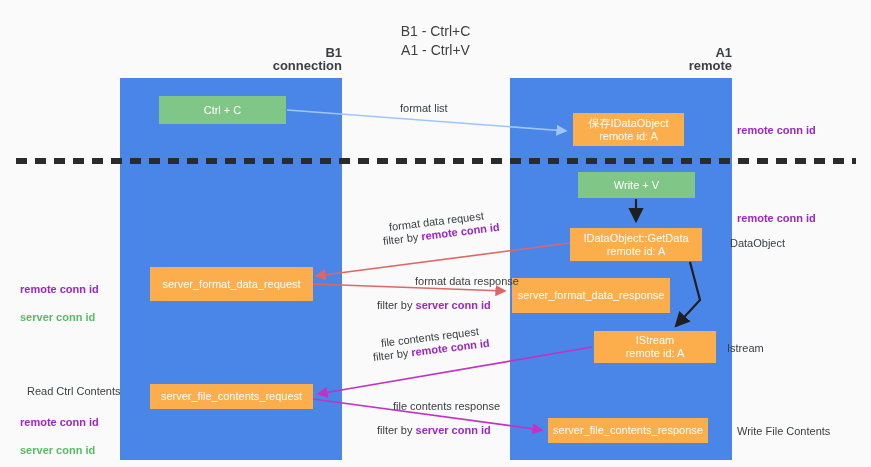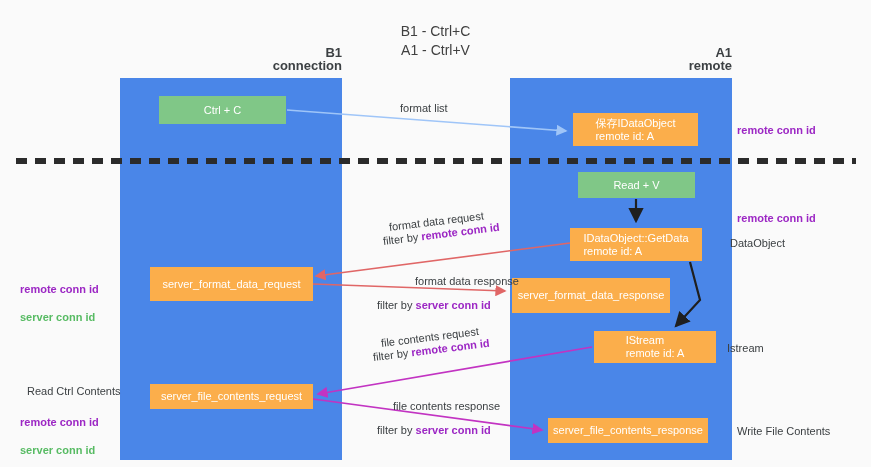--- a/index.html
+++ b/index.html
@@ -58,31 +58,32 @@
   }
 
   
   .node {
     position: absolute;
     box-sizing: border-box;
     display: flex;
     flex-direction: column;
     align-items: center;
     justify-content: center;
+    text-align: center;
     color: #ffffff;
     font-size: 11px;
     line-height: 13px;
     white-space: pre-line;
     padding: 2px 4px;
   }
   .node.green  { background: #80c787; }
   .node.orange { background: #fbae4b; }
 
   #n-ctrlc  { left: 159px; top: 96px;  width: 127px; height: 28px; }
-  #n-dataobj{ left: 573px; top: 113px; width: 125px; height: 33px; }
+  #n-dataobj{ left: 573px; top: 113px; width: 111px; height: 33px; }
   #n-ctrlv  { left: 578px; top: 172px; width: 117px; height: 26px; }
   #n-getdata{ left: 570px; top: 228px; width: 132px; height: 33px; }
   #n-sfdreq { left: 150px; top: 267px; width: 163px; height: 34px; }
   #n-sfdresp{ left: 512px; top: 278px; width: 158px; height: 35px; }
   #n-istream{ left: 594px; top: 331px; width: 122px; height: 32px; }
   #n-sfcreq { left: 150px; top: 384px; width: 163px; height: 25px; }
   #n-sfcresp{ left: 548px; top: 418px; width: 160px; height: 25px; }
 
   
   .side-label {
@@ -179,21 +180,21 @@
     <line x1="592" y1="347" x2="318" y2="394" stroke="#c233c2" stroke-width="1.6" marker-end="url(#ah-magenta)"></line>
 
     <line x1="313" y1="399" x2="542" y2="430" stroke="#c233c2" stroke-width="1.6" marker-end="url(#ah-magenta)"></line>
   </svg>
 
   <div id="divider"></div>
 
   <div class="node green" id="n-ctrlc">Ctrl + C</div>
   <div class="node orange" id="n-dataobj">保存IDataObject
 remote id: A</div>
-  <div class="node green" id="n-ctrlv">Read + V</div>
+  <div class="node green" id="n-ctrlv">Write + V</div>
   <div class="node orange" id="n-getdata">IDataObject::GetData
 remote id: A</div>
   <div class="node orange" id="n-sfdreq">server_format_data_request</div>
   <div class="node orange" id="n-sfdresp">server_format_data_response</div>
   <div class="node orange" id="n-istream">IStream
 remote id: A</div>
   <div class="node orange" id="n-sfcresp">server_file_contents_response</div>
   <div class="node orange" id="n-sfcreq">server_file_contents_request</div>
 
   <div class="edge-label" id="el-formatlist">format list</div>

